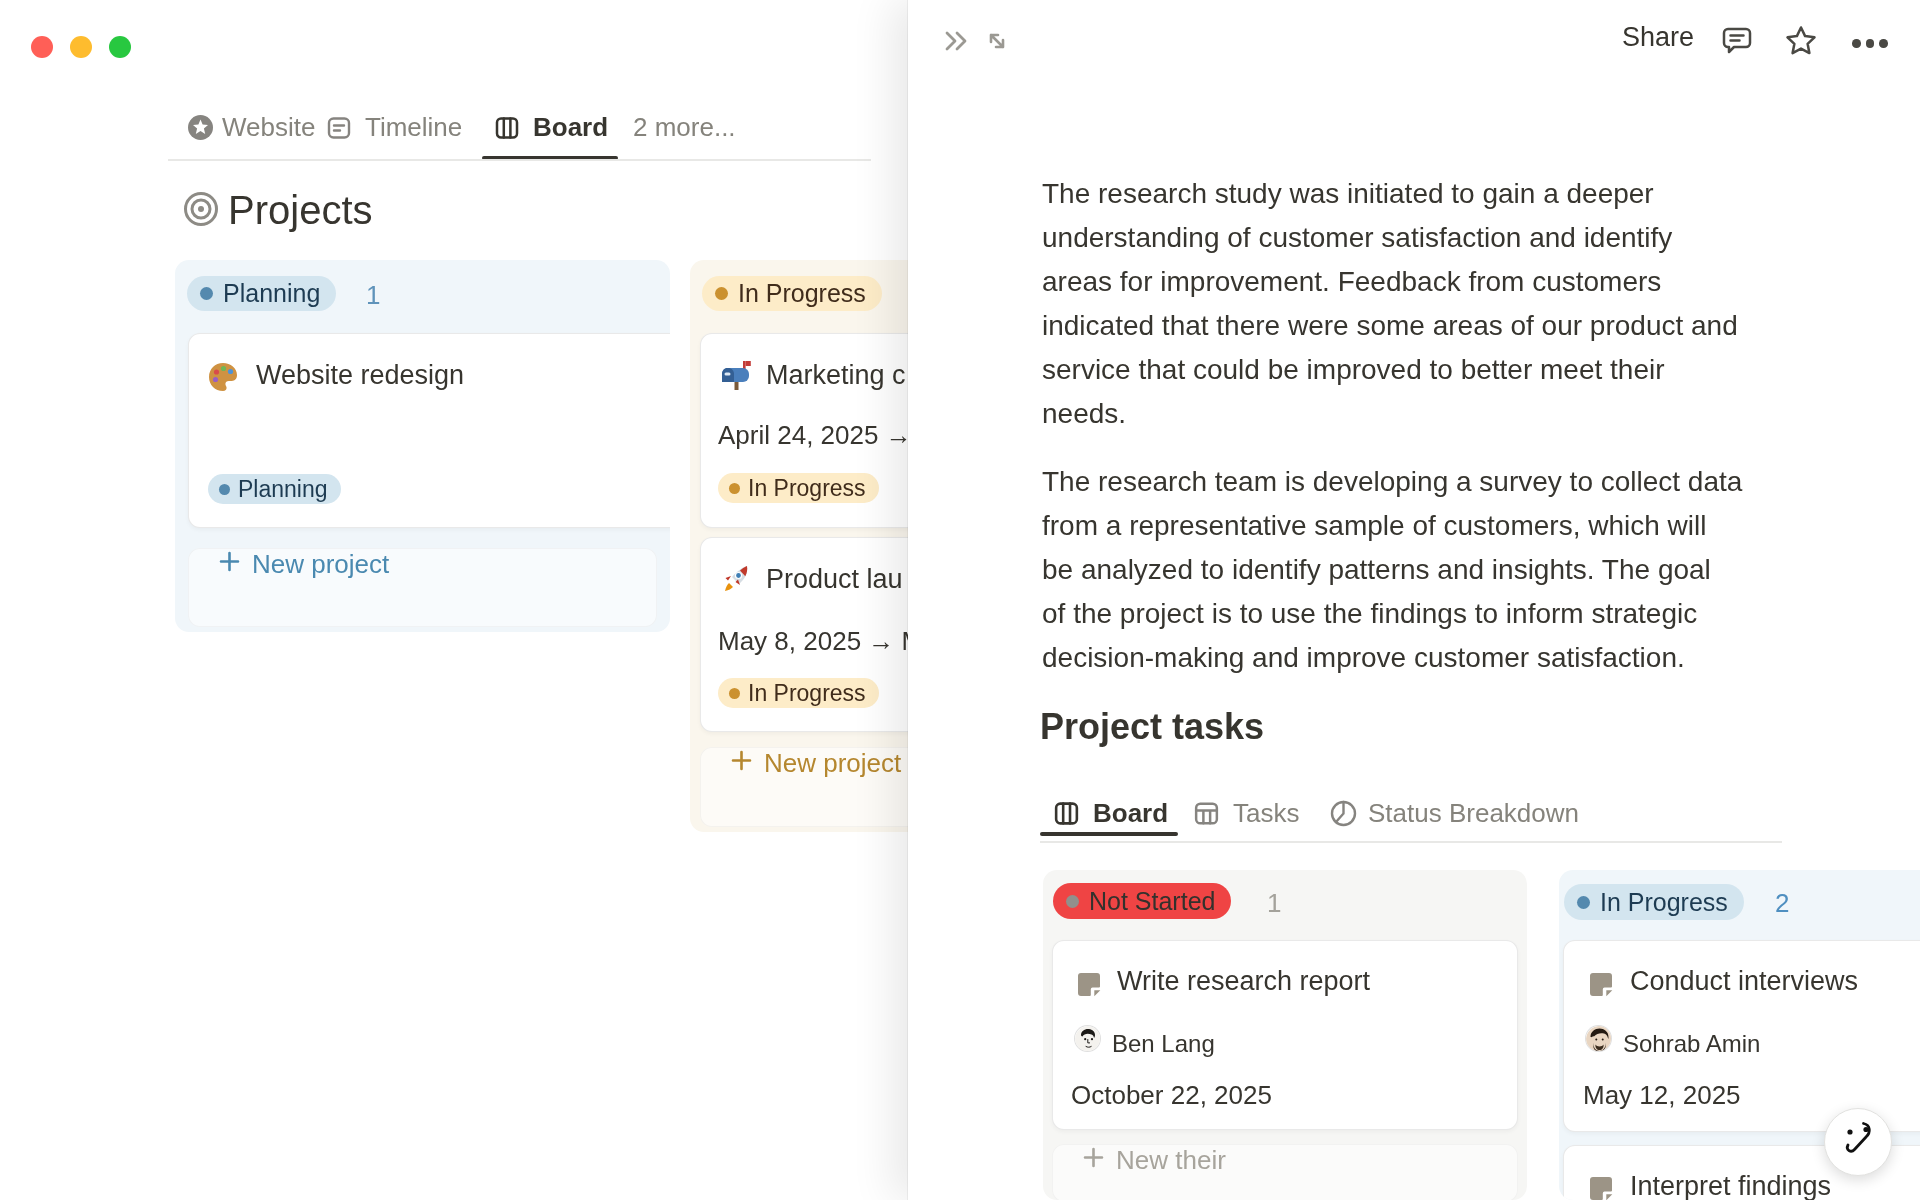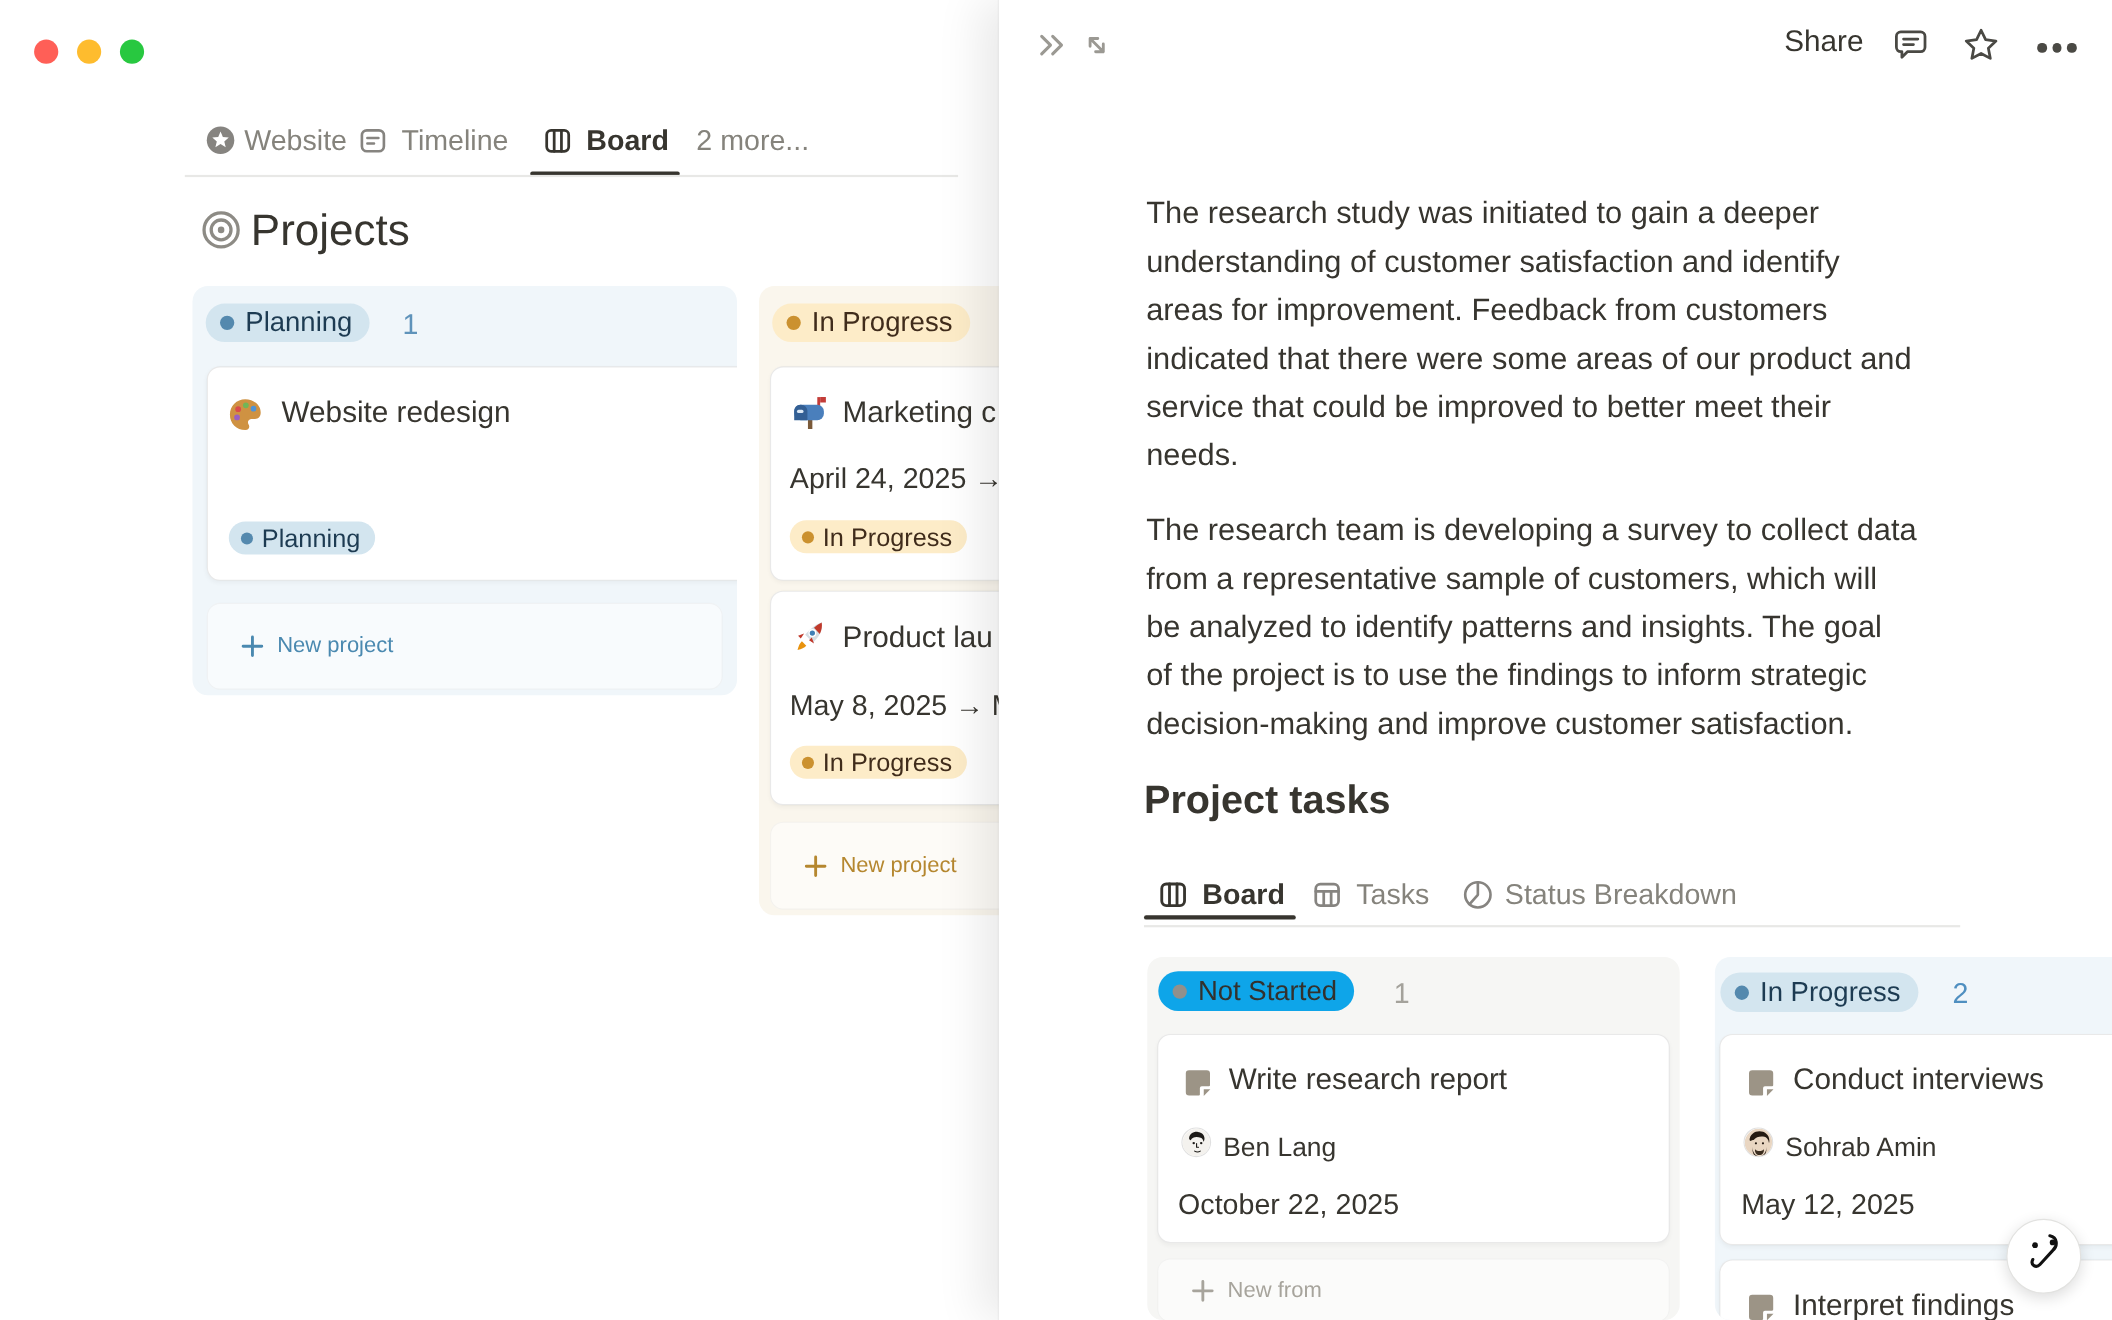--- a/index.html
+++ b/index.html
@@ -22,32 +22,32 @@
   
   .kcol { position:absolute; border-radius:14px; overflow:hidden; }
   .kcol.blue { background:#f0f6fa; }
   .kcol.yellow { background:#faf6ed; }
   .kcol.gray { background:#f6f6f4; }
   .pill { position:absolute; display:inline-flex; align-items:center; gap:10px; height:35px;
           padding:0 16px 0 13px; border-radius:18px; font-size:25px; font-weight:500; white-space:nowrap; }
   .pill .dot { width:13px; height:13px; border-radius:50%; flex:0 0 auto; }
   .pill.blue { background:#d3e5ef; color:#1d3b52; }  .pill.blue .dot { background:#5489ae; }
   .pill.yellow { background:#fdecc8; color:#402c1b; } .pill.yellow .dot { background:#cb912f; }
-  .pill.gray { background:#0ea5e9; color:#33312d; }  .pill.gray .dot { background:#91908c; }
+  .pill.gray { background:#ef4444; color:#33312d; }  .pill.gray .dot { background:#91908c; }
   .pill.small { height:30px; gap:8px; padding:0 13px 0 11px; font-size:23px; }
   .pill.small .dot { width:11px; height:11px; }
   .pill.panelpill { height:36px; }
   .kcount { position:absolute; font-size:26px; font-weight:500; }
   .kcard { position:absolute; background:#fff; border:1px solid rgba(15,15,15,0.09);
            border-radius:12px; box-shadow:0 2px 4px rgba(15,15,15,0.04); overflow:hidden; }
   .kcard .ktitle { position:absolute; font-size:27px; font-weight:500; color:#37352f; white-space:nowrap; }
   .kcard .kdate { position:absolute; font-size:26px; color:#37352f; white-space:nowrap; }
   .kcard .kname { position:absolute; font-size:24px; color:#37352f; white-space:nowrap; }
-  .newbtn { position:absolute; display:flex; align-items:center; background:rgba(255,255,255,0.55);
-            border:1px solid rgba(15,15,15,0.04); border-radius:12px; font-size:20px; font-weight:500; }
+  .newbtn { position:absolute; display:flex; background:rgba(255,255,255,0.55);
+            border:1px solid rgba(15,15,15,0.04); border-radius:12px; font-size:26px; font-weight:500; }
   .newbtn svg { margin-left:28px; }
   .newbtn .nlabel { margin-left:10px; }
 
   
   #panel { position:absolute; left:908px; top:0; width:1012px; height:1200px; background:#fff;
            box-shadow:-16px 0 40px rgba(0,0,0,0.09), -1px 0 0 rgba(0,0,0,0.05); overflow:hidden; z-index:10; }
   .panel-title { position:absolute; left:134px; top:100px; font-size:38px; font-weight:700; }
   .panel-para { position:absolute; left:134px; width:820px; font-size:28px; line-height:44px;
                 white-space:pre-line; color:#37352f; }
   .panel-h2 { position:absolute; left:132px; top:706px; font-size:36px; font-weight:700; }
@@ -290,21 +290,21 @@
             </svg>
         </span>
         <span class="kname" style="left:59px;top:89px">Ben Lang</span>
         <span class="kdate" style="left:18px;top:139px">October 22, 2025</span>
       </div>
 
       <div class="newbtn" style="left:9px;top:274px;width:466px;height:58px;color:#a7a49c;background:rgba(255,255,255,0.55)">
         <svg width="25" height="25" viewBox="0 0 25 25" fill="none" stroke="#a7a49c" stroke-width="2.6" stroke-linecap="round">
             <path d="M12.5 4v17M4 12.5h17"></path>
           </svg>
-        <span class="nlabel">New from</span>
+        <span class="nlabel">New their</span>
       </div>
     </div>
 
     <div class="kcol blue" style="left:651px;top:870px;width:484px;height:330px">
       <span class="pill blue panelpill" style="left:5px;top:14px">
           <i class="dot"></i>
           <span>In Progress</span>
         </span>
       <span class="kcount" style="left:216px;top:18px;color:#4f8fc0">2</span>
 

